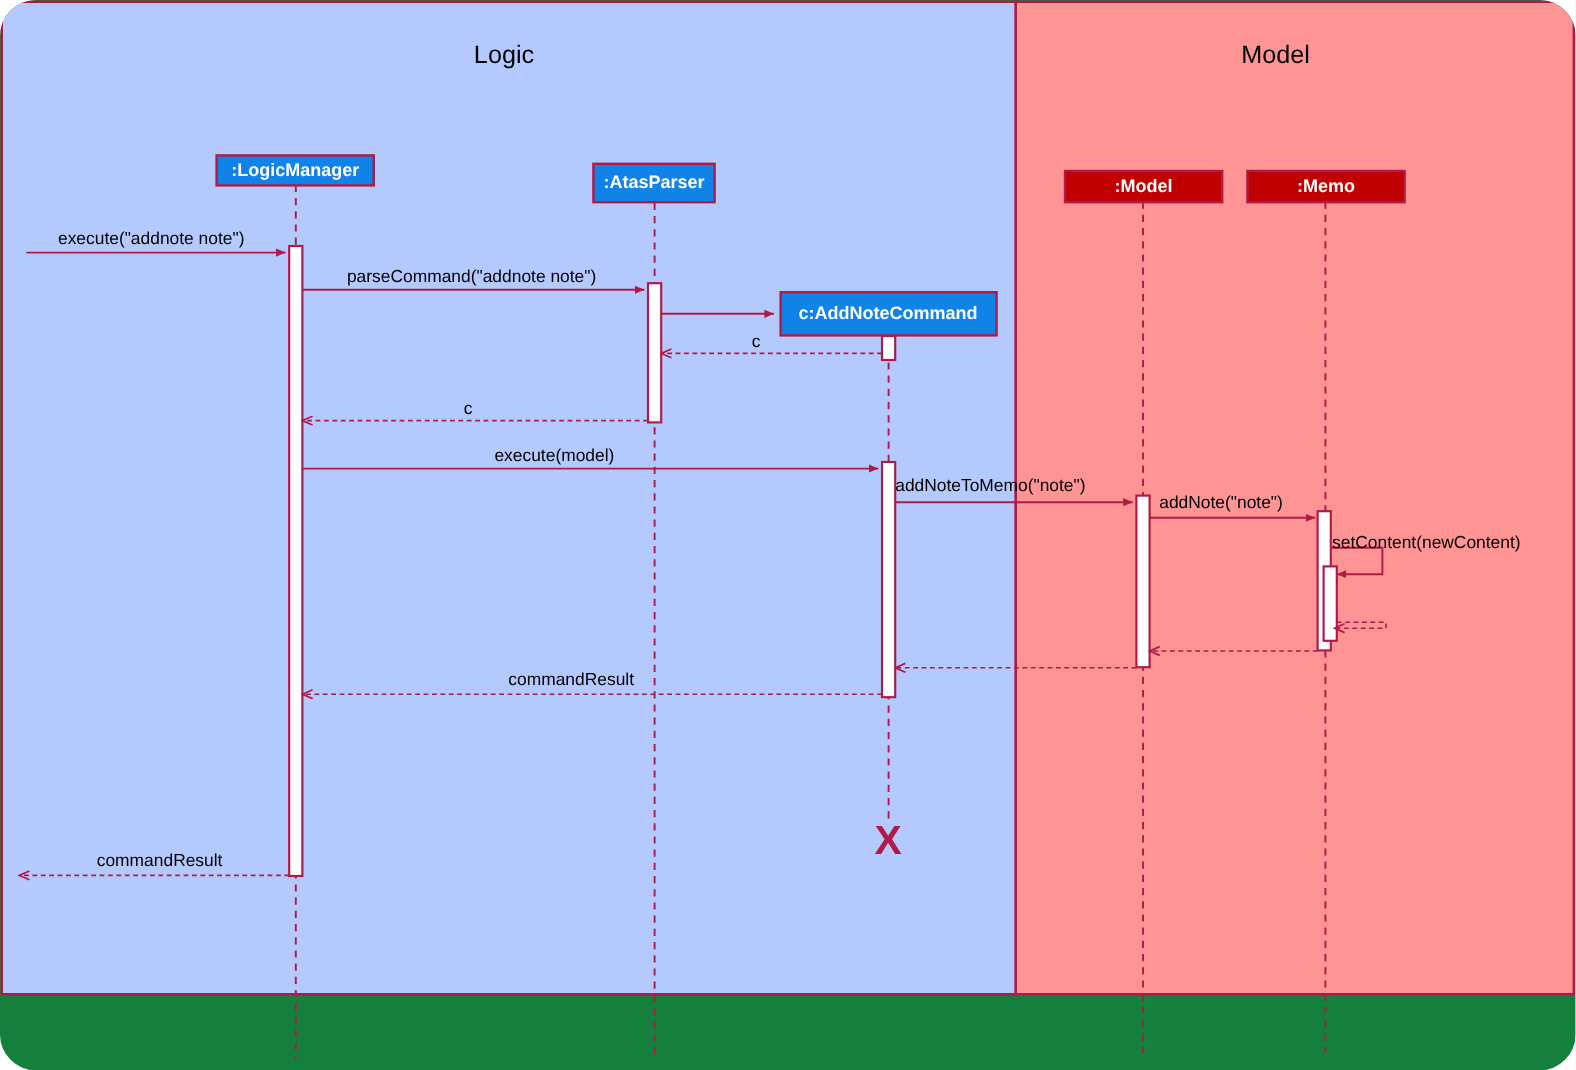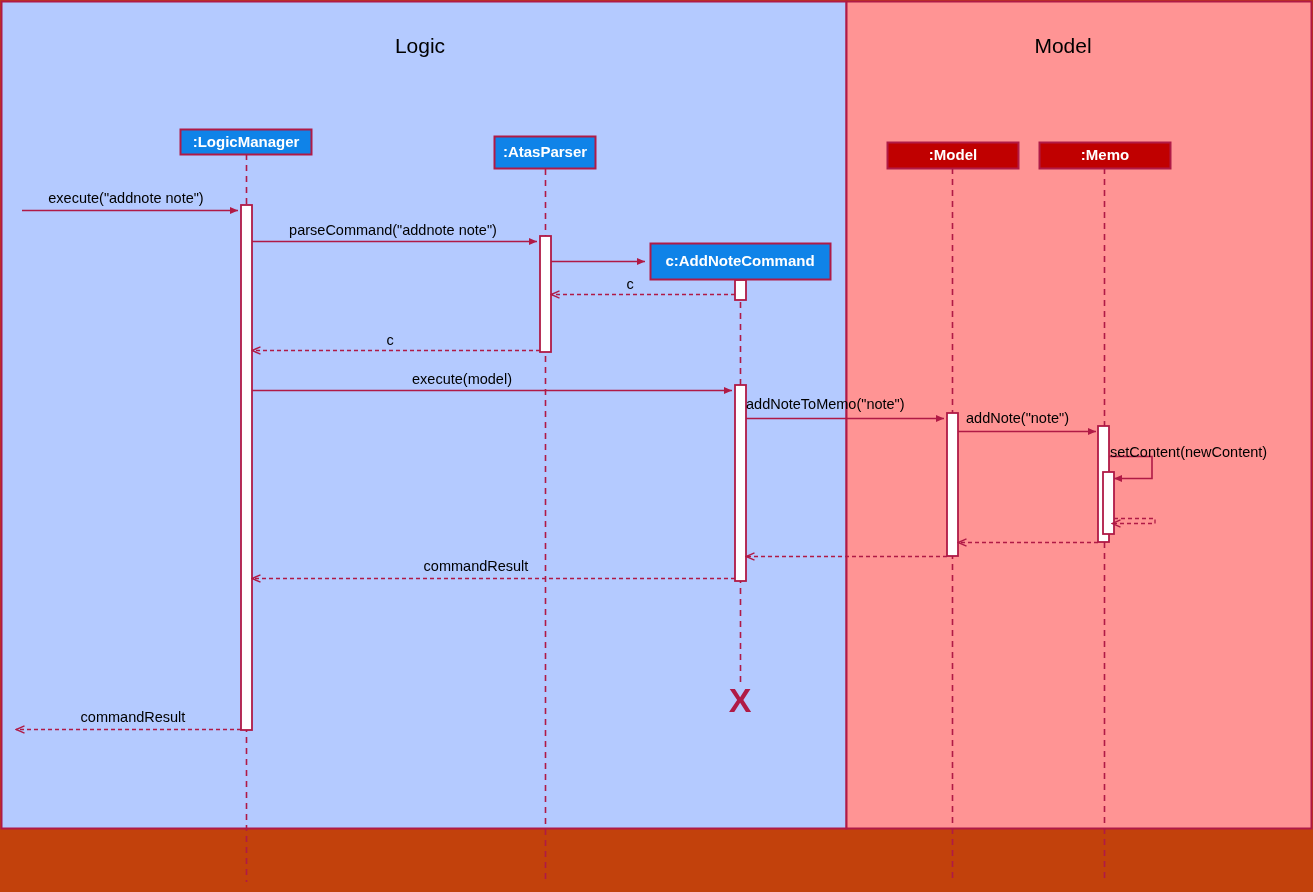--- a/index.html
+++ b/index.html
@@ -7,22 +7,23 @@
     padding: 0;
     background: #ffffff;
   }
   body {
     font-family: "Liberation Sans", sans-serif;
   }
   #diagram-root {
     position: relative;
     width: 1313px;
     height: 892px;
-    background: #c2410c;
+    background: #15803d;
     overflow: hidden;
+    border-radius: 30px;
   }
   #diagram-svg {
     position: absolute;
     left: 0;
     top: 0;
   }
   .partition-title {
     font-size: 21px;
     fill: #000000;
     text-anchor: middle;

